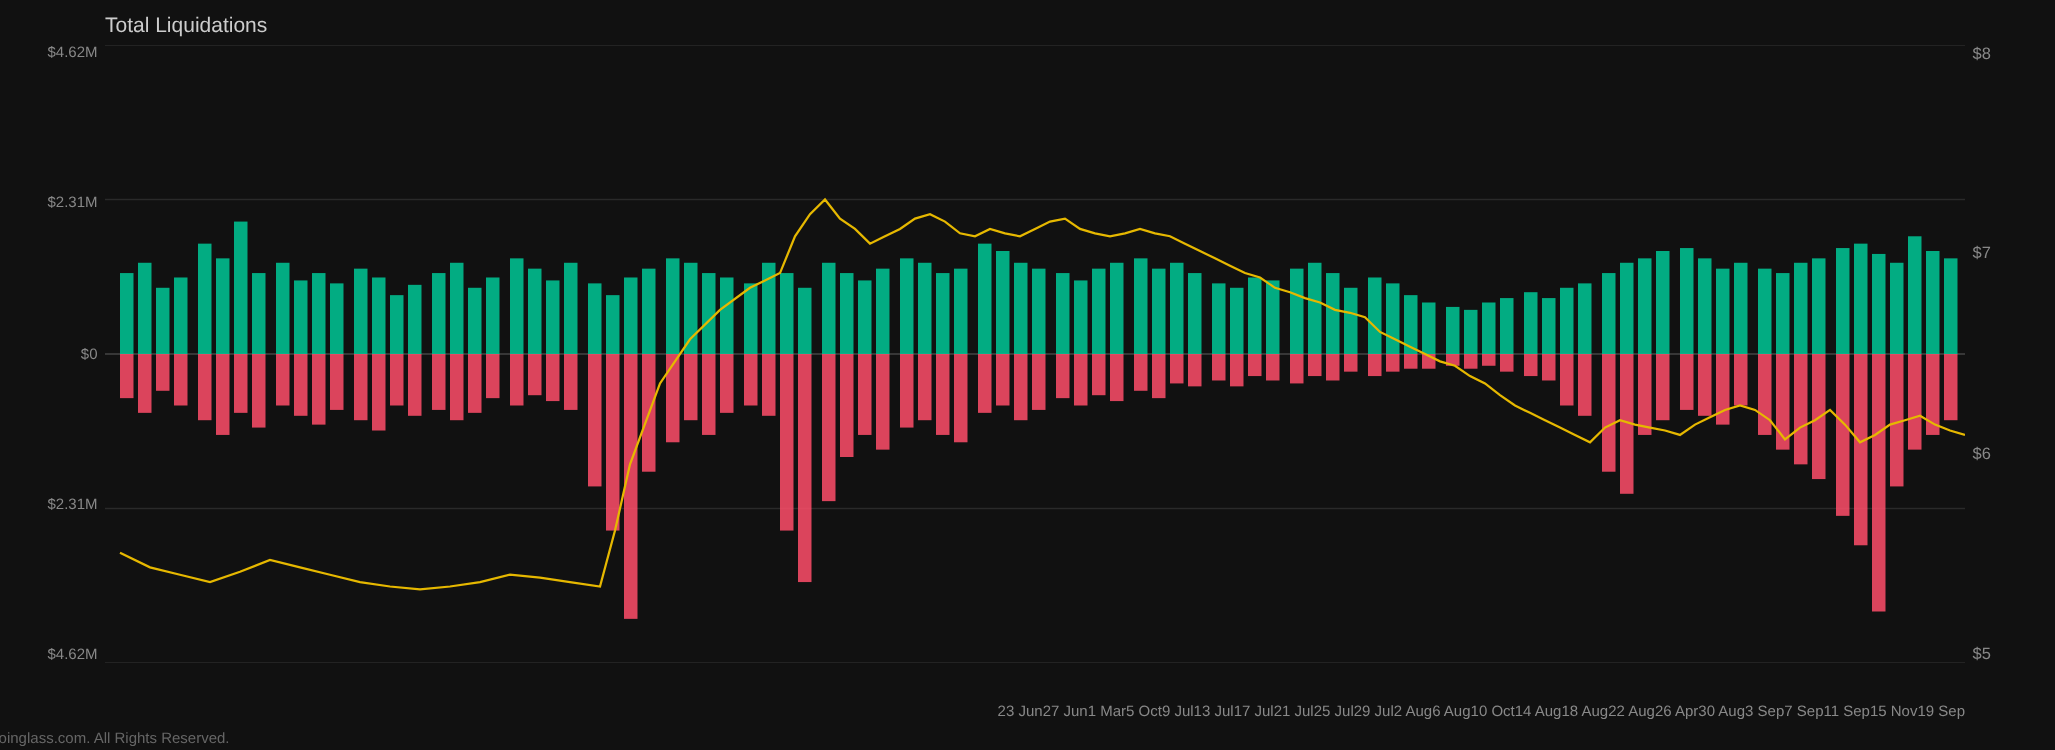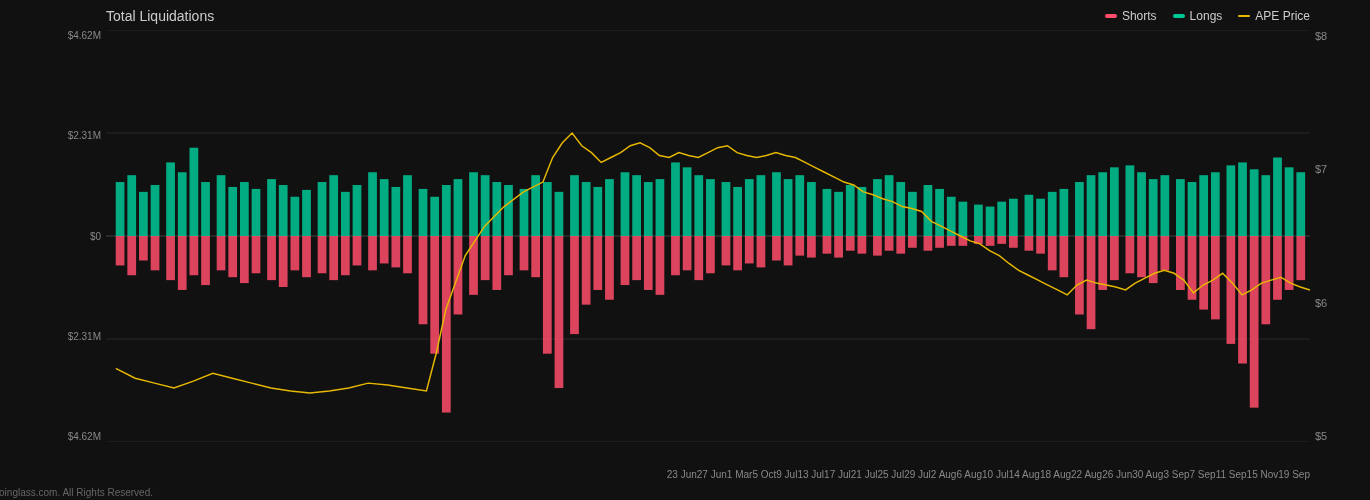--- a/index.html
+++ b/index.html
@@ -9,21 +9,21 @@
       font-family: Arial, sans-serif;
       width: 1370px;
       height: 500px;
       overflow: hidden;
     }
     .chart-container {
       width: 1370px;
       height: 500px;
       background: #111;
       position: relative;
-      padding: 8px 60px 50px 106px;
+      padding: 8px 60px 50px 70px;
     }
     .chart-header {
       display: flex;
       justify-content: space-between;
       align-items: center;
       margin-bottom: 6px;
     }
     .chart-title {
       color: #ccc;
       font-size: 14px;
@@ -120,34 +120,20 @@
       stroke: #444;
       stroke-width: 1;
     }
   </style>
 </head>
 <body>
 
 <div class="chart-container">
   <div class="chart-header">
     <span class="chart-title">Total Liquidations</span>
-    <div class="legend">
-      <div class="legend-item">
-        <div class="legend-dot shorts"></div>
-        <span>Shorts</span>
-      </div>
-      <div class="legend-item">
-        <div class="legend-dot longs"></div>
-        <span>Longs</span>
-      </div>
-      <div class="legend-item">
-        <div class="legend-dot ape"></div>
-        <span>APE Price</span>
-      </div>
-    </div>
   </div>
 
   <div class="chart-area">
     <div class="y-axis-left">
       <span>$4.62M</span>
       <span>$2.31M</span>
       <span>$0</span>
       <span>$2.31M</span>
       <span>$4.62M</span>
     </div>
@@ -498,25 +484,25 @@
       <span>1 Mar</span>
       <span>5 Oct</span>
       <span>9 Jul</span>
       <span>13 Jul</span>
       <span>17 Jul</span>
       <span>21 Jul</span>
       <span>25 Jul</span>
       <span>29 Jul</span>
       <span>2 Aug</span>
       <span>6 Aug</span>
-      <span>10 Jul</span>
+      <span>10 Oct</span>
       <span>14 Aug</span>
       <span>18 Aug</span>
       <span>22 Aug</span>
-      <span>26 Jun</span>
+      <span>26 Apr</span>
       <span>30 Aug</span>
       <span>3 Sep</span>
       <span>7 Sep</span>
       <span>11 Sep</span>
       <span>15 Nov</span>
       <span>19 Sep</span>
     </div>
   </div>
 
   <div class="copyright">© 2022 www.coinglass.com. All Rights Reserved.</div>

